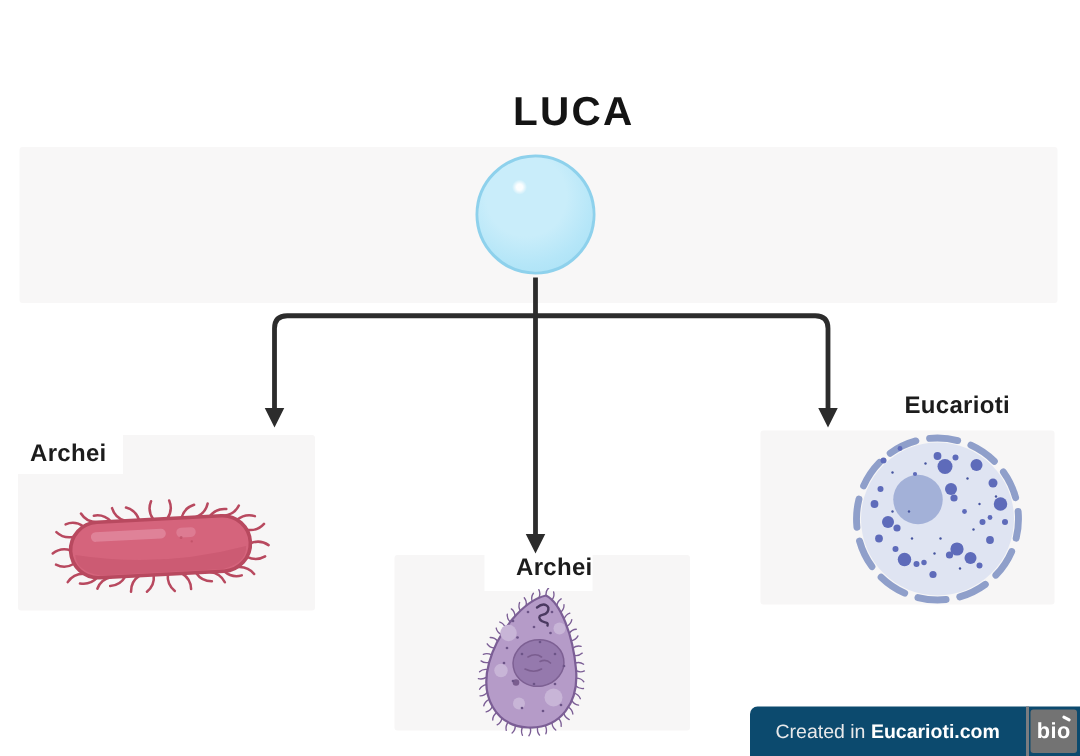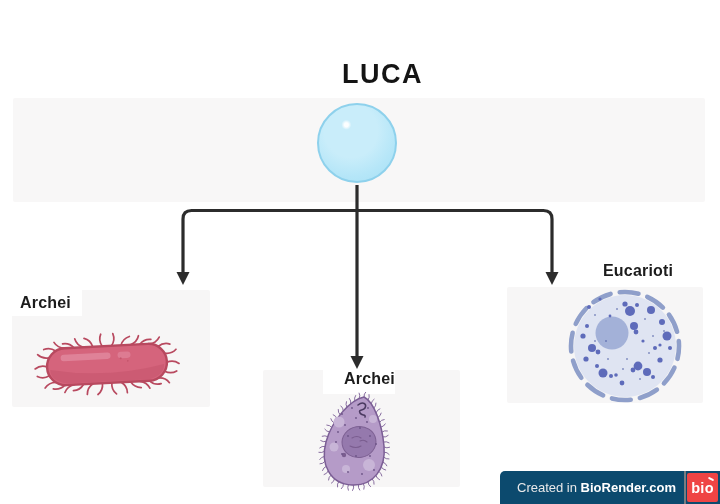--- a/index.html
+++ b/index.html
@@ -47,21 +47,21 @@
 
   .watermark {
     left:500px; top:471px; width:239px; height:33px;
     background:#0c4a6e; border-top-left-radius:5px;
     display:flex; align-items:center; padding-left:17px;
     font-size:13px; color:#e9e9ea; white-space:pre;
   }
   .watermark b { color:#ffffff; font-weight:700; }
   .wm-divider { left:684px; top:471px; width:2px; height:33px; background:#7b7c80; }
   .wm-badge {
-    left:687px; top:473px; width:31px; height:29px; background:#ef4444; border-radius:2px;
+    left:687px; top:473px; width:31px; height:29px; background:#737373; border-radius:2px;
     display:flex; align-items:center; justify-content:center;
     color:#fff; font-weight:700; font-size:14.5px; letter-spacing:.3px;
   }
   .wm-badge .accent {
     position:absolute; right:4px; top:5px; width:6px; height:2px;
     background:#fff; border-radius:1px; transform:rotate(28deg);
   }
 </style>
 </head>
 <body>
@@ -270,18 +270,18 @@
       <circle cx="30" cy="52" r="0.8"></circle>
       <circle cx="43" cy="70" r="0.8"></circle>
       <circle cx="62" cy="70" r="0.8"></circle>
       <circle cx="84" cy="64" r="0.8"></circle>
       <circle cx="58" cy="80" r="0.8"></circle>
       <circle cx="75" cy="90" r="0.8"></circle>
       <circle cx="41" cy="52" r="0.8"></circle>
     </g>
 </svg>
 
-<div class="abs watermark"><span>Created in </span><b>BioRender.com</b></div>
+<div class="abs watermark"><span>Created in </span><b>Eucarioti.com</b></div>
 <div class="abs wm-divider"></div>
 <div class="abs wm-badge">
     <span>bio</span>
     <span class="accent"></span>
   </div>
 
 </body></html>

